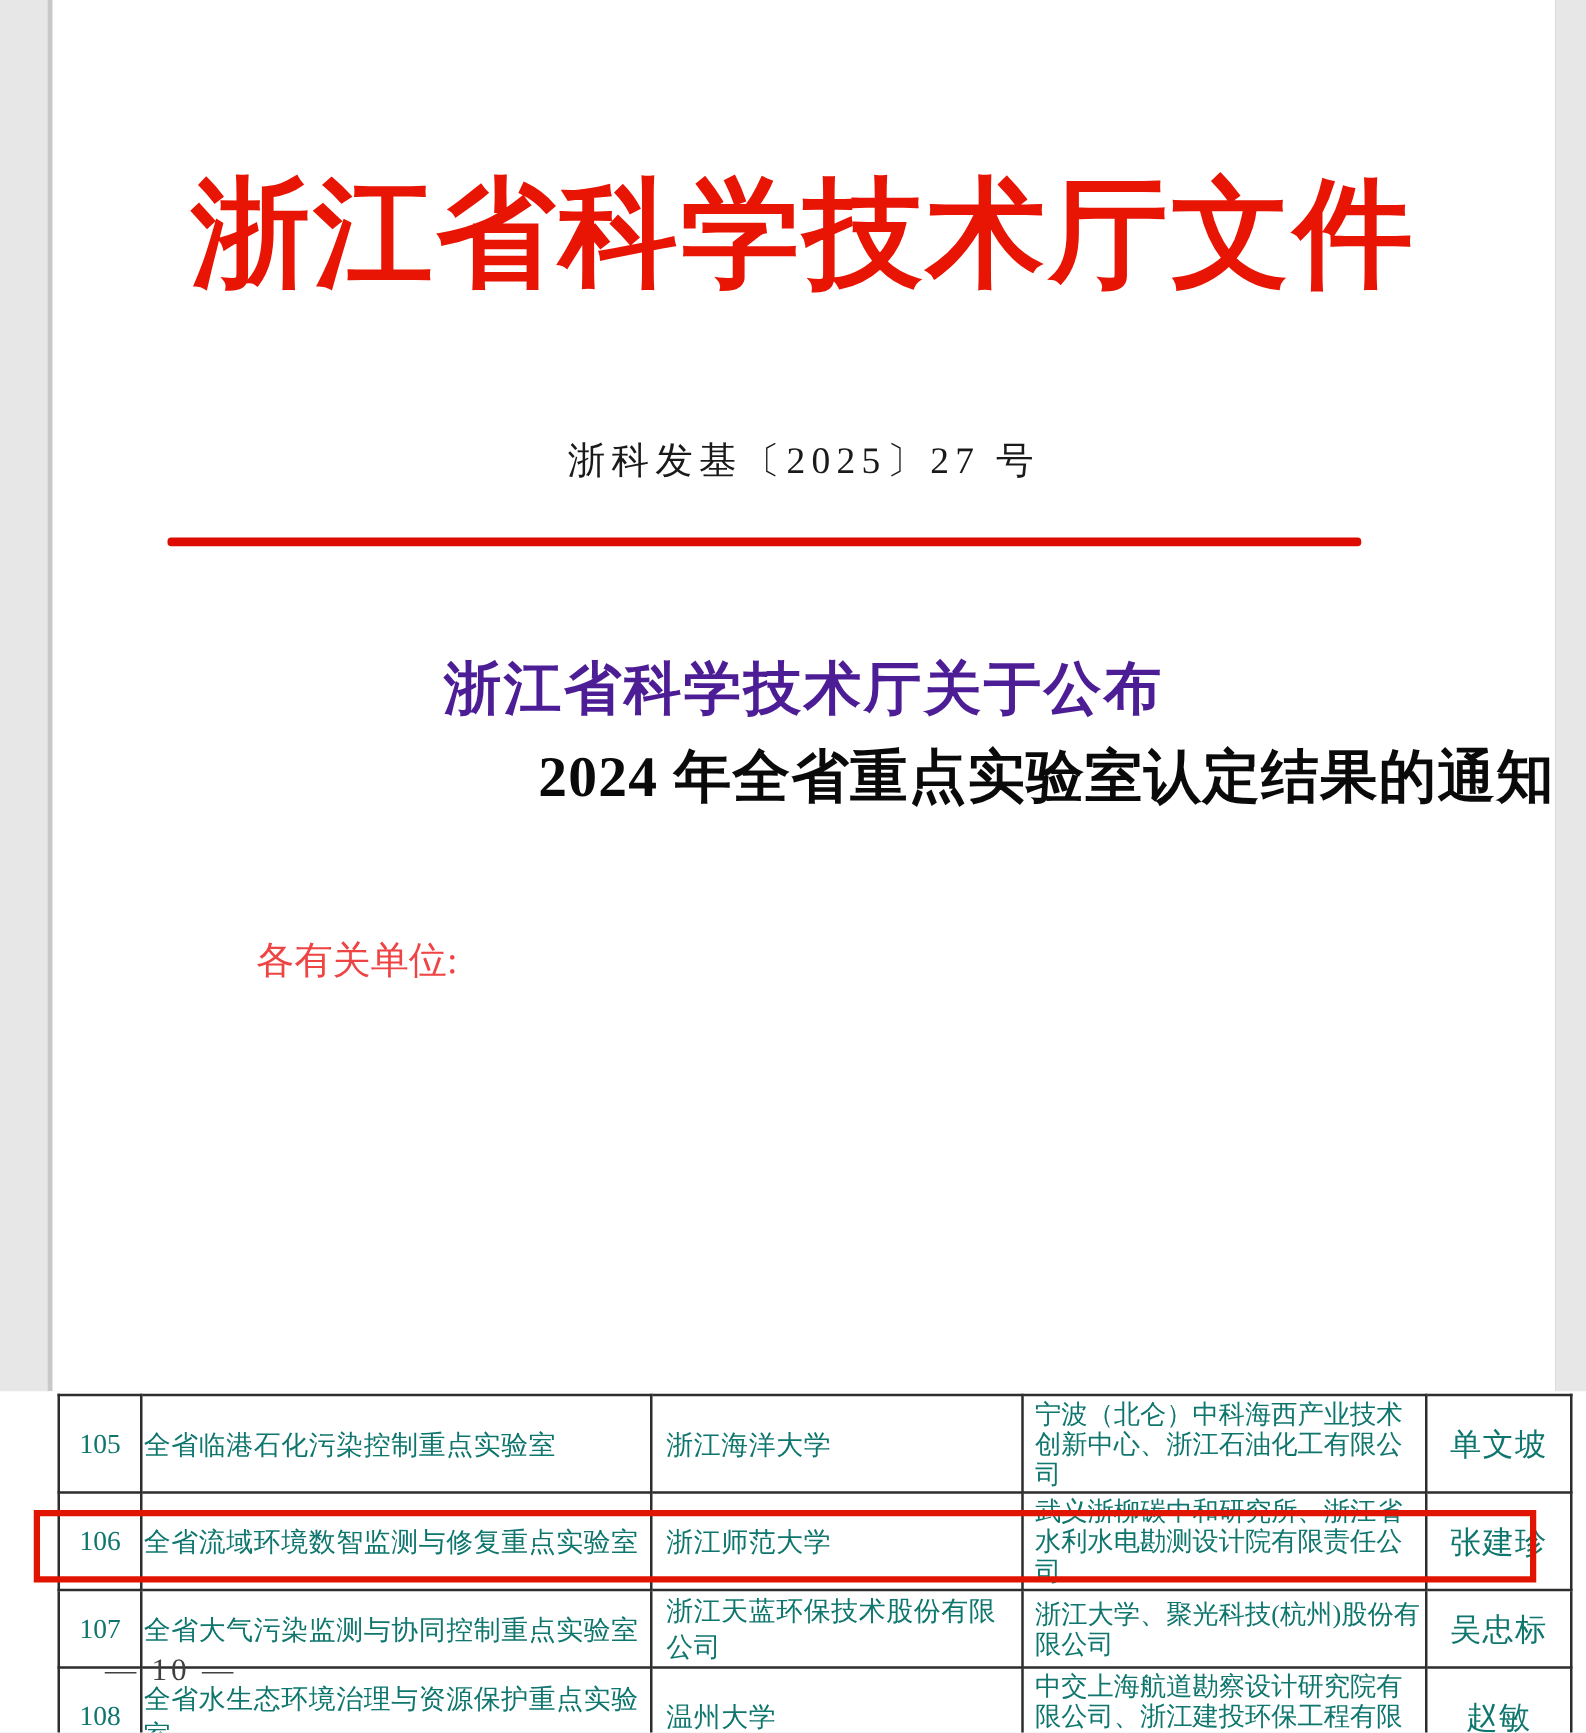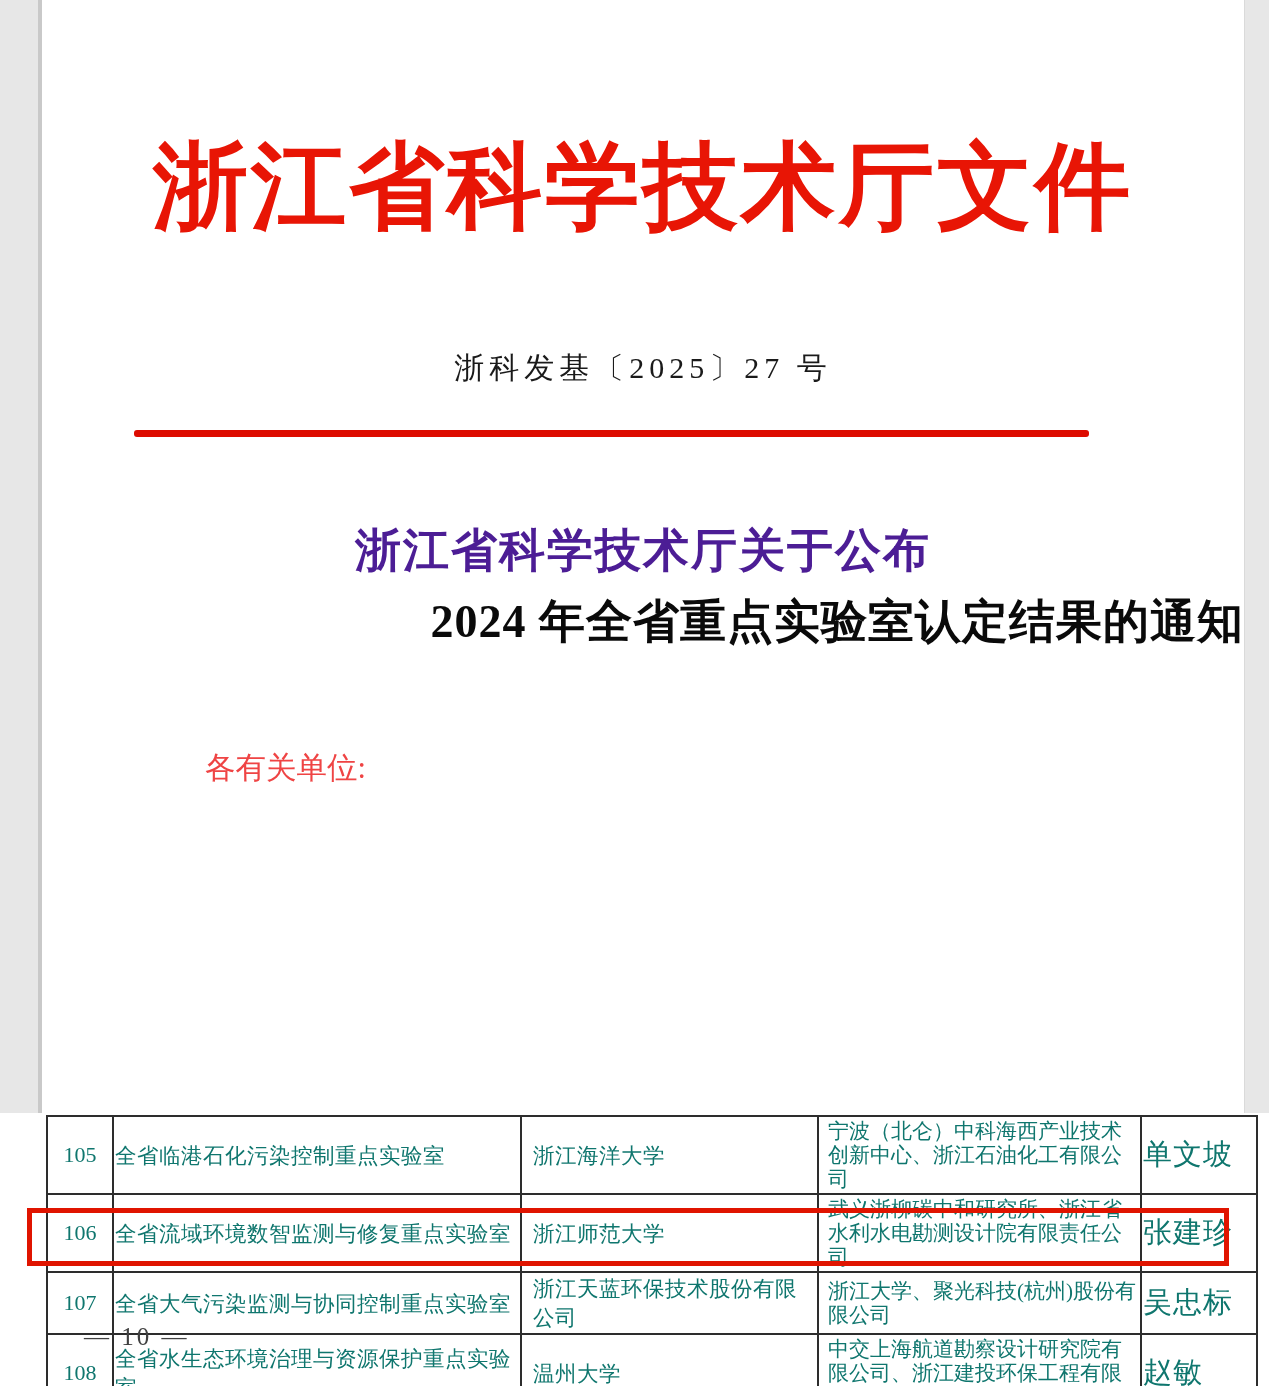--- a/index.html
+++ b/index.html
@@ -60,21 +60,21 @@
     border:2px solid #2d2d2d;
     height:48px;
     font-weight:400;color:#0f766e;
     overflow:hidden;
     margin-top:28px;
   }
   td.col-no{width:62px;text-align:center;font-size:22px;font-family:"Liberation Serif","DejaVu Serif",serif;}
   td.col-lab{width:404px;font-size:21.5px;letter-spacing:0.5px;}
   td.col-host{width:283px;padding-left:11px;font-size:21.5px;letter-spacing:0.5px;}
   td.col-partners{width:308px;padding:2px 4px 2px 9px;font-size:21px;line-height:24px;}
-  td.col-director{width:112px;font-size:29px;letter-spacing:1px;}
+  td.col-director{width:112px;text-align:center;font-size:25px;letter-spacing:1px;}
   .highlight-box{
     position:absolute;left:27px;top:95px;width:1202px;height:58px;
     border:5px solid #e01400;box-sizing:border-box;
     pointer-events:none;
   }
   .page-number{
     position:absolute;left:84px;top:210px;
     font-size:25px;letter-spacing:3px;color:#404040;white-space:nowrap;
   }
 </style>

